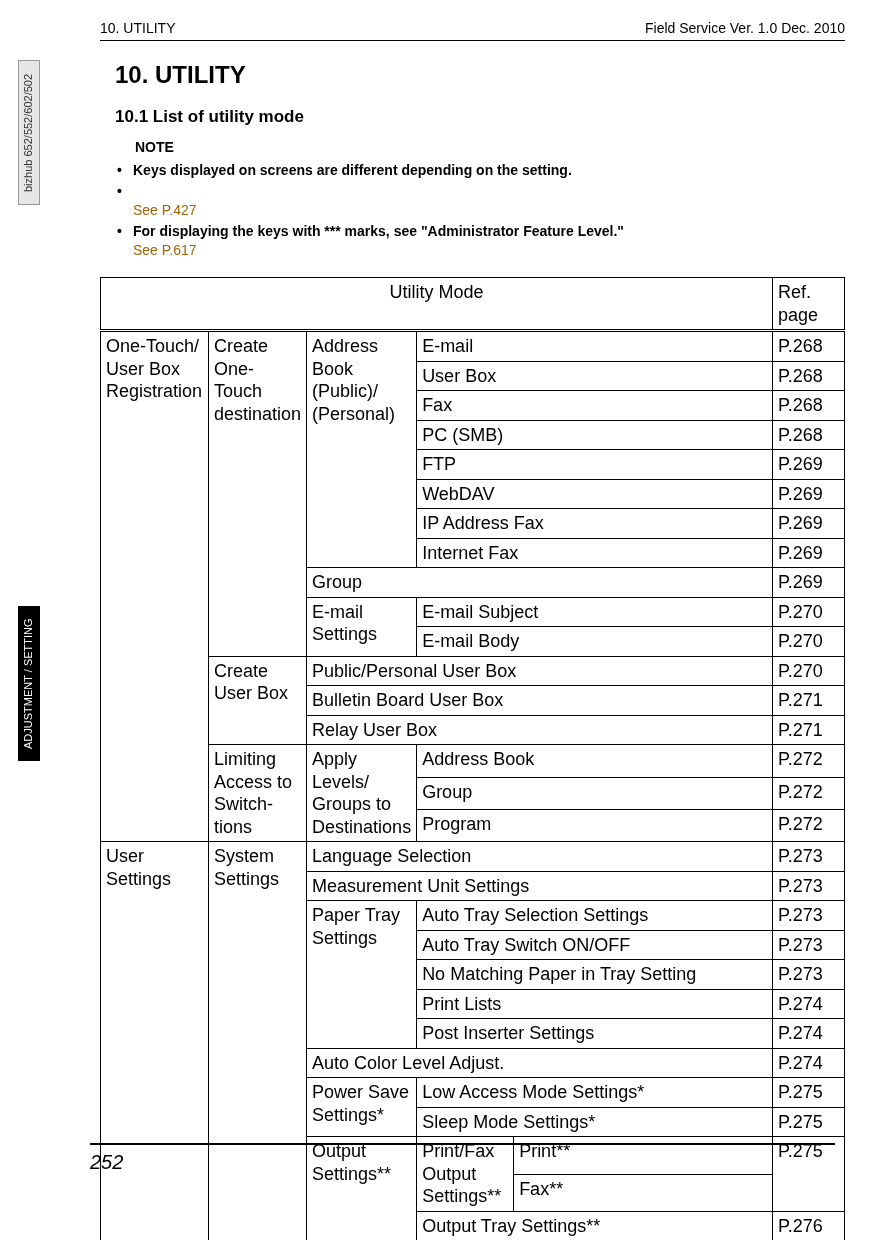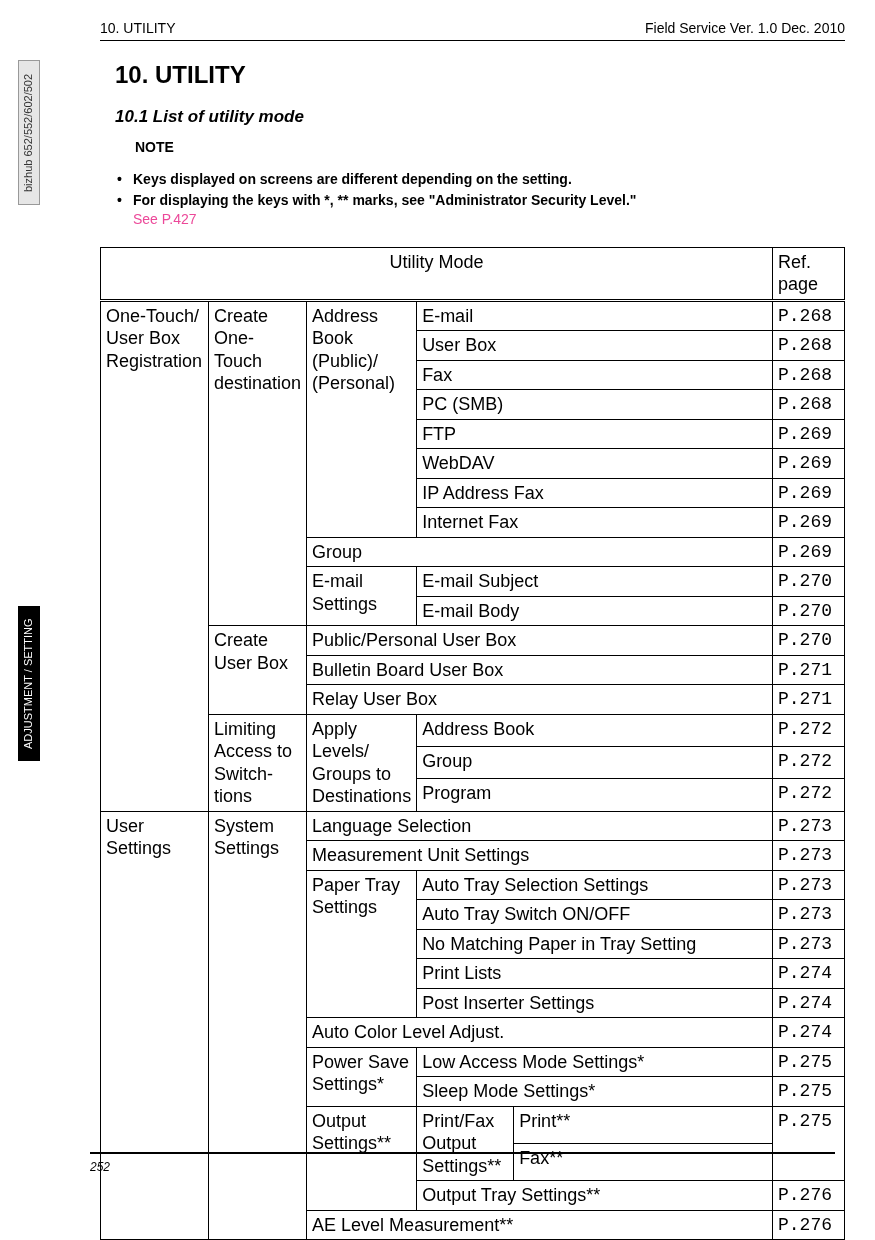--- a/index.html
+++ b/index.html
@@ -1,57 +1,58 @@
 <!DOCTYPE html>
 <html><head>
 <meta charset="utf-8">
 <style>
   * { box-sizing: border-box; margin: 0; padding: 0; }
   body { background: #fff; font-family: Arial, Helvetica, sans-serif; width: 875px; height: 1240px; position: relative; color: #000; }
   .page { position: absolute; left: 85px; top: 20px; width: 760px; }
   .header-row { display: flex; justify-content: space-between; font-size: 14px; padding: 0 0 4px 0; margin-left: 15px; width: 745px; }
   .header-rule { border-bottom: 1px solid #000; margin-left: 15px; width: 745px; margin-bottom: 20px; }
   .chapter { font-size: 24px; margin-left: 30px; margin-bottom: 18px; }
-  .section { font-size: 17px; font-weight: bold; margin-left: 30px; margin-bottom: 12px; font-style: italic; }
-  .note { font-size: 14px; font-weight: bold; margin-left: 30px; margin-bottom: 15px; padding-left: 20px; }
+  .section { font-size: 17px; font-weight: bold; margin-left: 30px; margin-bottom: 12px; }
+  .note { font-size: 14px; font-weight: bold; margin-left: 30px; margin-bottom: 6px; padding-left: 20px; }
   .bullets { margin-left: 30px; font-size: 14px; }
   .bullets li { list-style: none; position: relative; padding-left: 18px; margin-bottom: 2px; line-height: 1.35; }
   .bullets li::before { content: "•"; position: absolute; left: 2px; top: 0; font-weight: bold; }
   .bullets .bold { font-weight: bold; }
-  .link { color: #ec4899; margin-top: 28px; }
+  .link { color: #a16207; margin-top: 28px; }
   .side-tab { position: absolute; background: #e6e6e6; border: 1px solid #999; writing-mode: vertical-rl; transform: rotate(180deg); font-size: 11px; text-align: center; padding: 10px 3px; color: #333; }
   .side-tab.black { background: #000; color: #fff; border: 1px solid #000; }
   .tab1 { left: 18px; top: 60px; height: 145px; width: 22px; }
   .tab2 { left: 18px; top: 606px; height: 155px; width: 22px; }
   .table-wrap { margin-left: 15px; margin-top: 18px; width: 745px; }
   table { border-collapse: collapse; width: 100%; font-size: 18px; }
   td { border: 1px solid #000; padding: 3px 5px; vertical-align: top; line-height: 1.25; }
-  td.ref { white-space: nowrap; font-family: Liberation Mono, monospace; }
+  td.ref { white-space: nowrap; }
   .center { text-align: center; }
-  .footer { position: absolute; left: 90px; bottom: 66px; width: 745px; border-top: 2px solid #000; padding-top: 6px; font-size: 12px; font-style: italic; }
+  .footer { position: absolute; left: 90px; bottom: 66px; width: 745px; border-top: 2px solid #000; padding-top: 6px; font-size: 20px; font-style: italic; }
 </style>
 </head>
 <body>
 
 <div class="side-tab tab1">bizhub 652/552/602/502</div>
 <div class="side-tab black tab2">ADJUSTMENT / SETTING</div>
 
 <div class="page">
   <div class="header-row">
     <span>10. UTILITY</span>
     <span>Field Service Ver. 1.0 Dec. 2010</span>
   </div>
   <div class="header-rule"></div>
 
   <h1 class="chapter">10.  UTILITY</h1>
   <h2 class="section">10.1    List of utility mode</h2>
   <div class="note">NOTE</div>
   <ul class="bullets">
     <li><span class="bold">Keys displayed on screens are different depending on the setting.</span></li>
-    <li><span class="bold">For displaying the keys with *, ** marks, see "Administrator Security Level."</span><br><span class="link">See P.427</span></li>
+    <li><br><span class="link">See P.427</span></li>
+    <li><span class="bold">For displaying the keys with *** marks, see "Administrator Feature Level."</span><br><span class="link">See P.617</span></li>
   </ul>
 
   <div class="table-wrap">
     <table>
       <tbody>
           <tr>
         <td colspan="5" class="center" style="border-bottom:3px double #000">Utility Mode</td>
         <td style="border-bottom:3px double #000">Ref. page</td>
       </tr>
       <tr>

